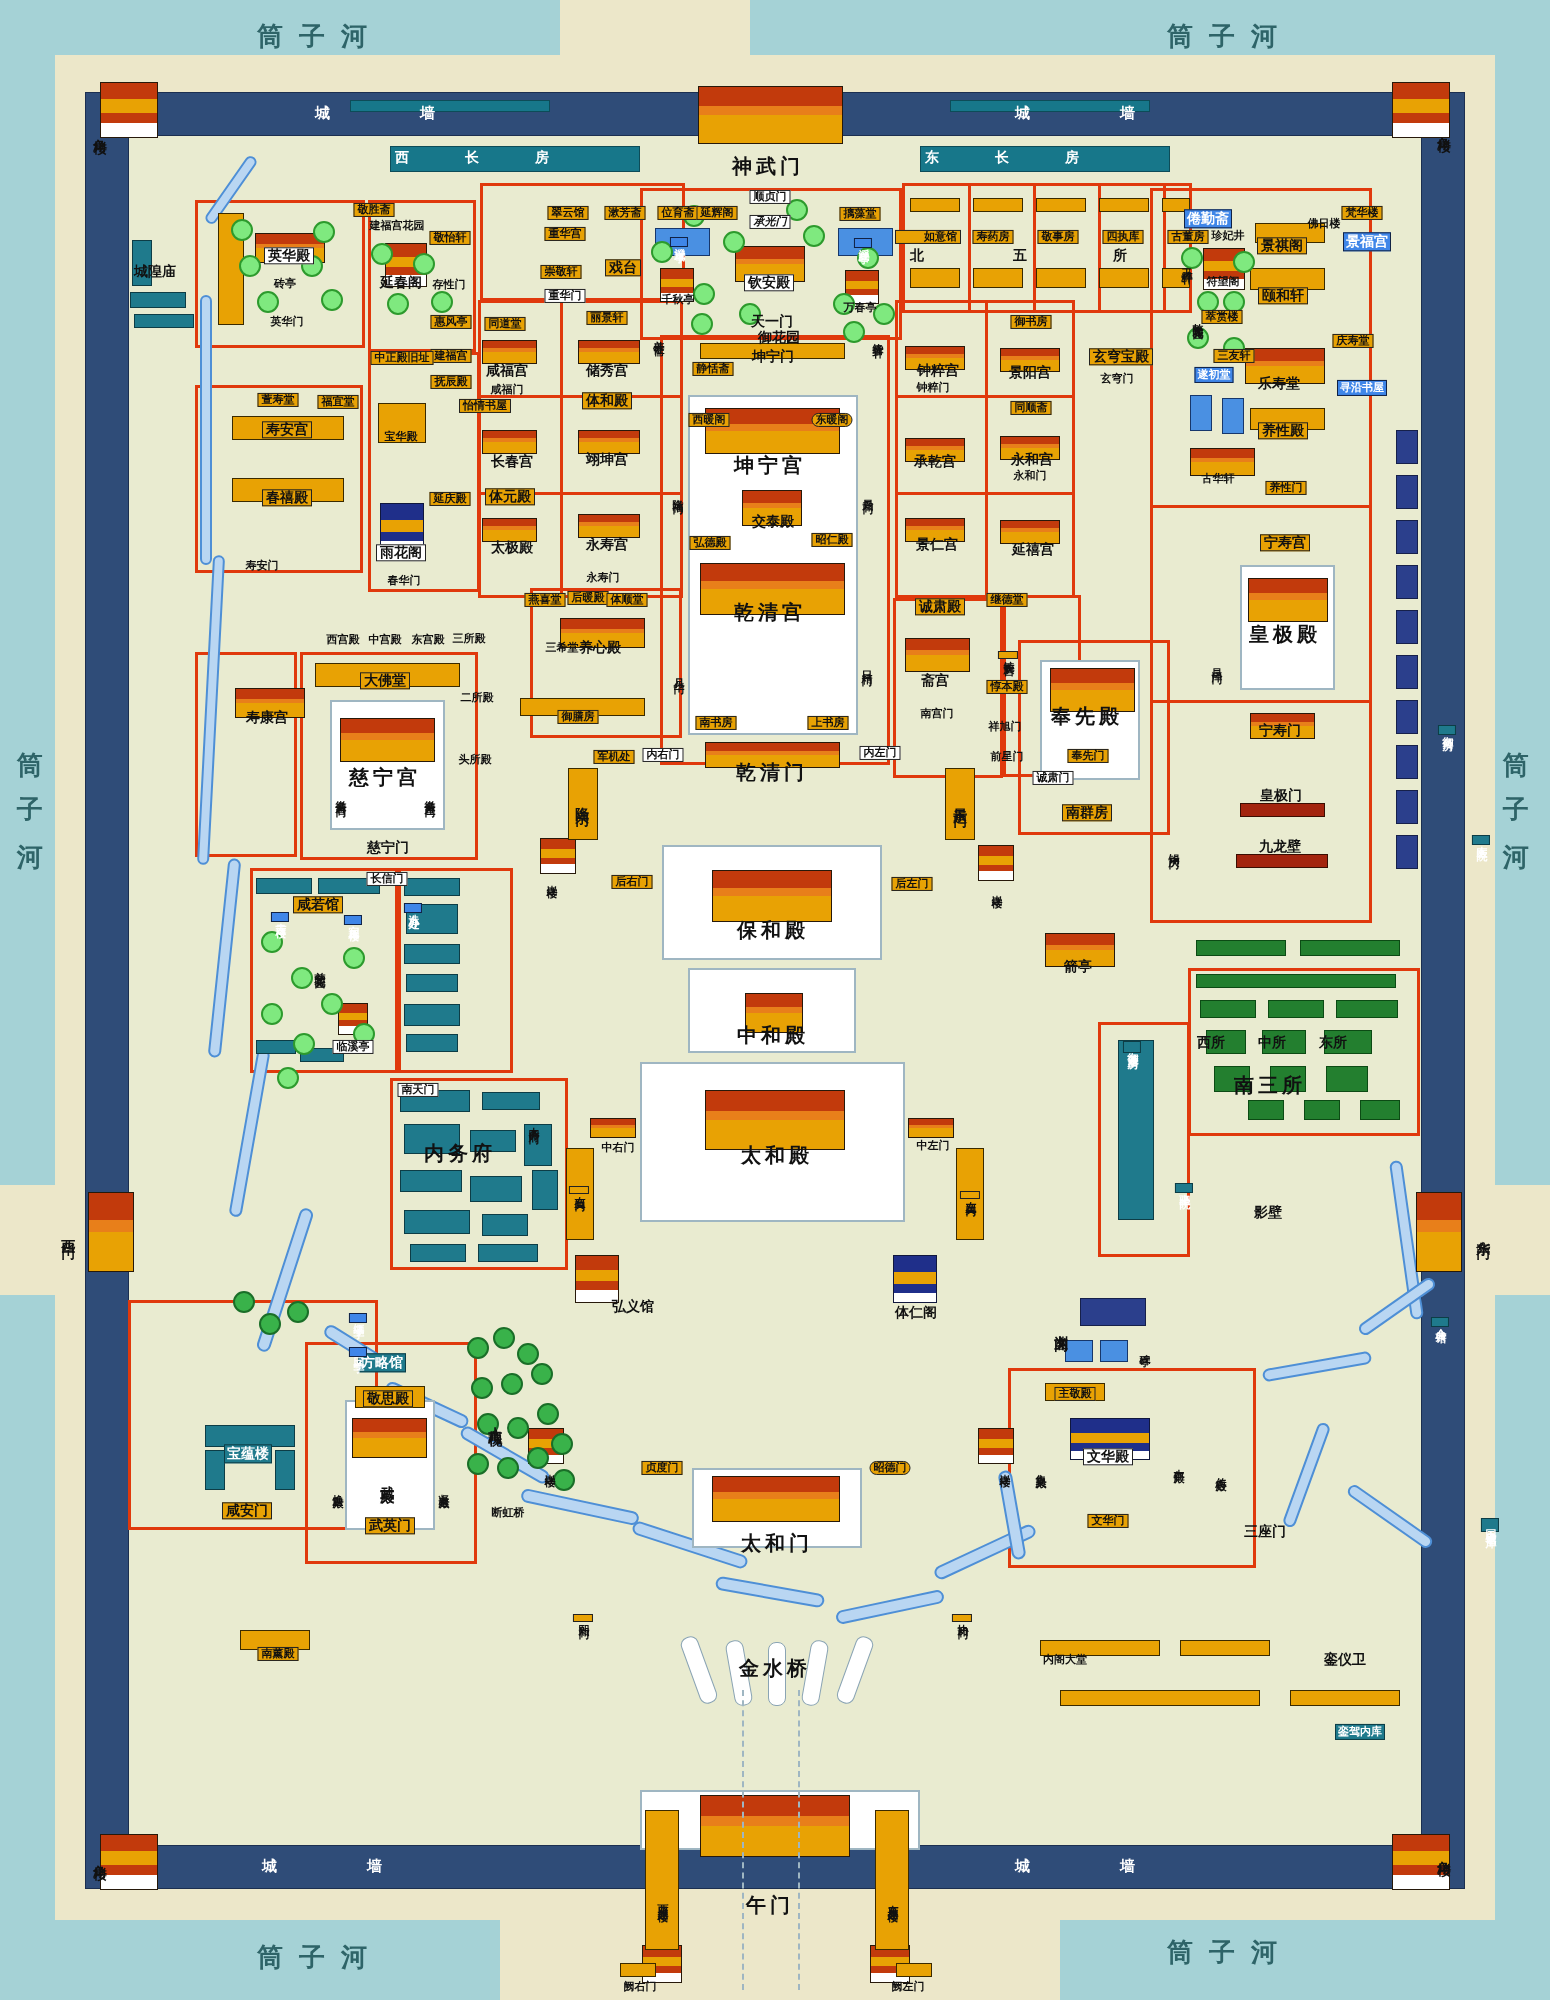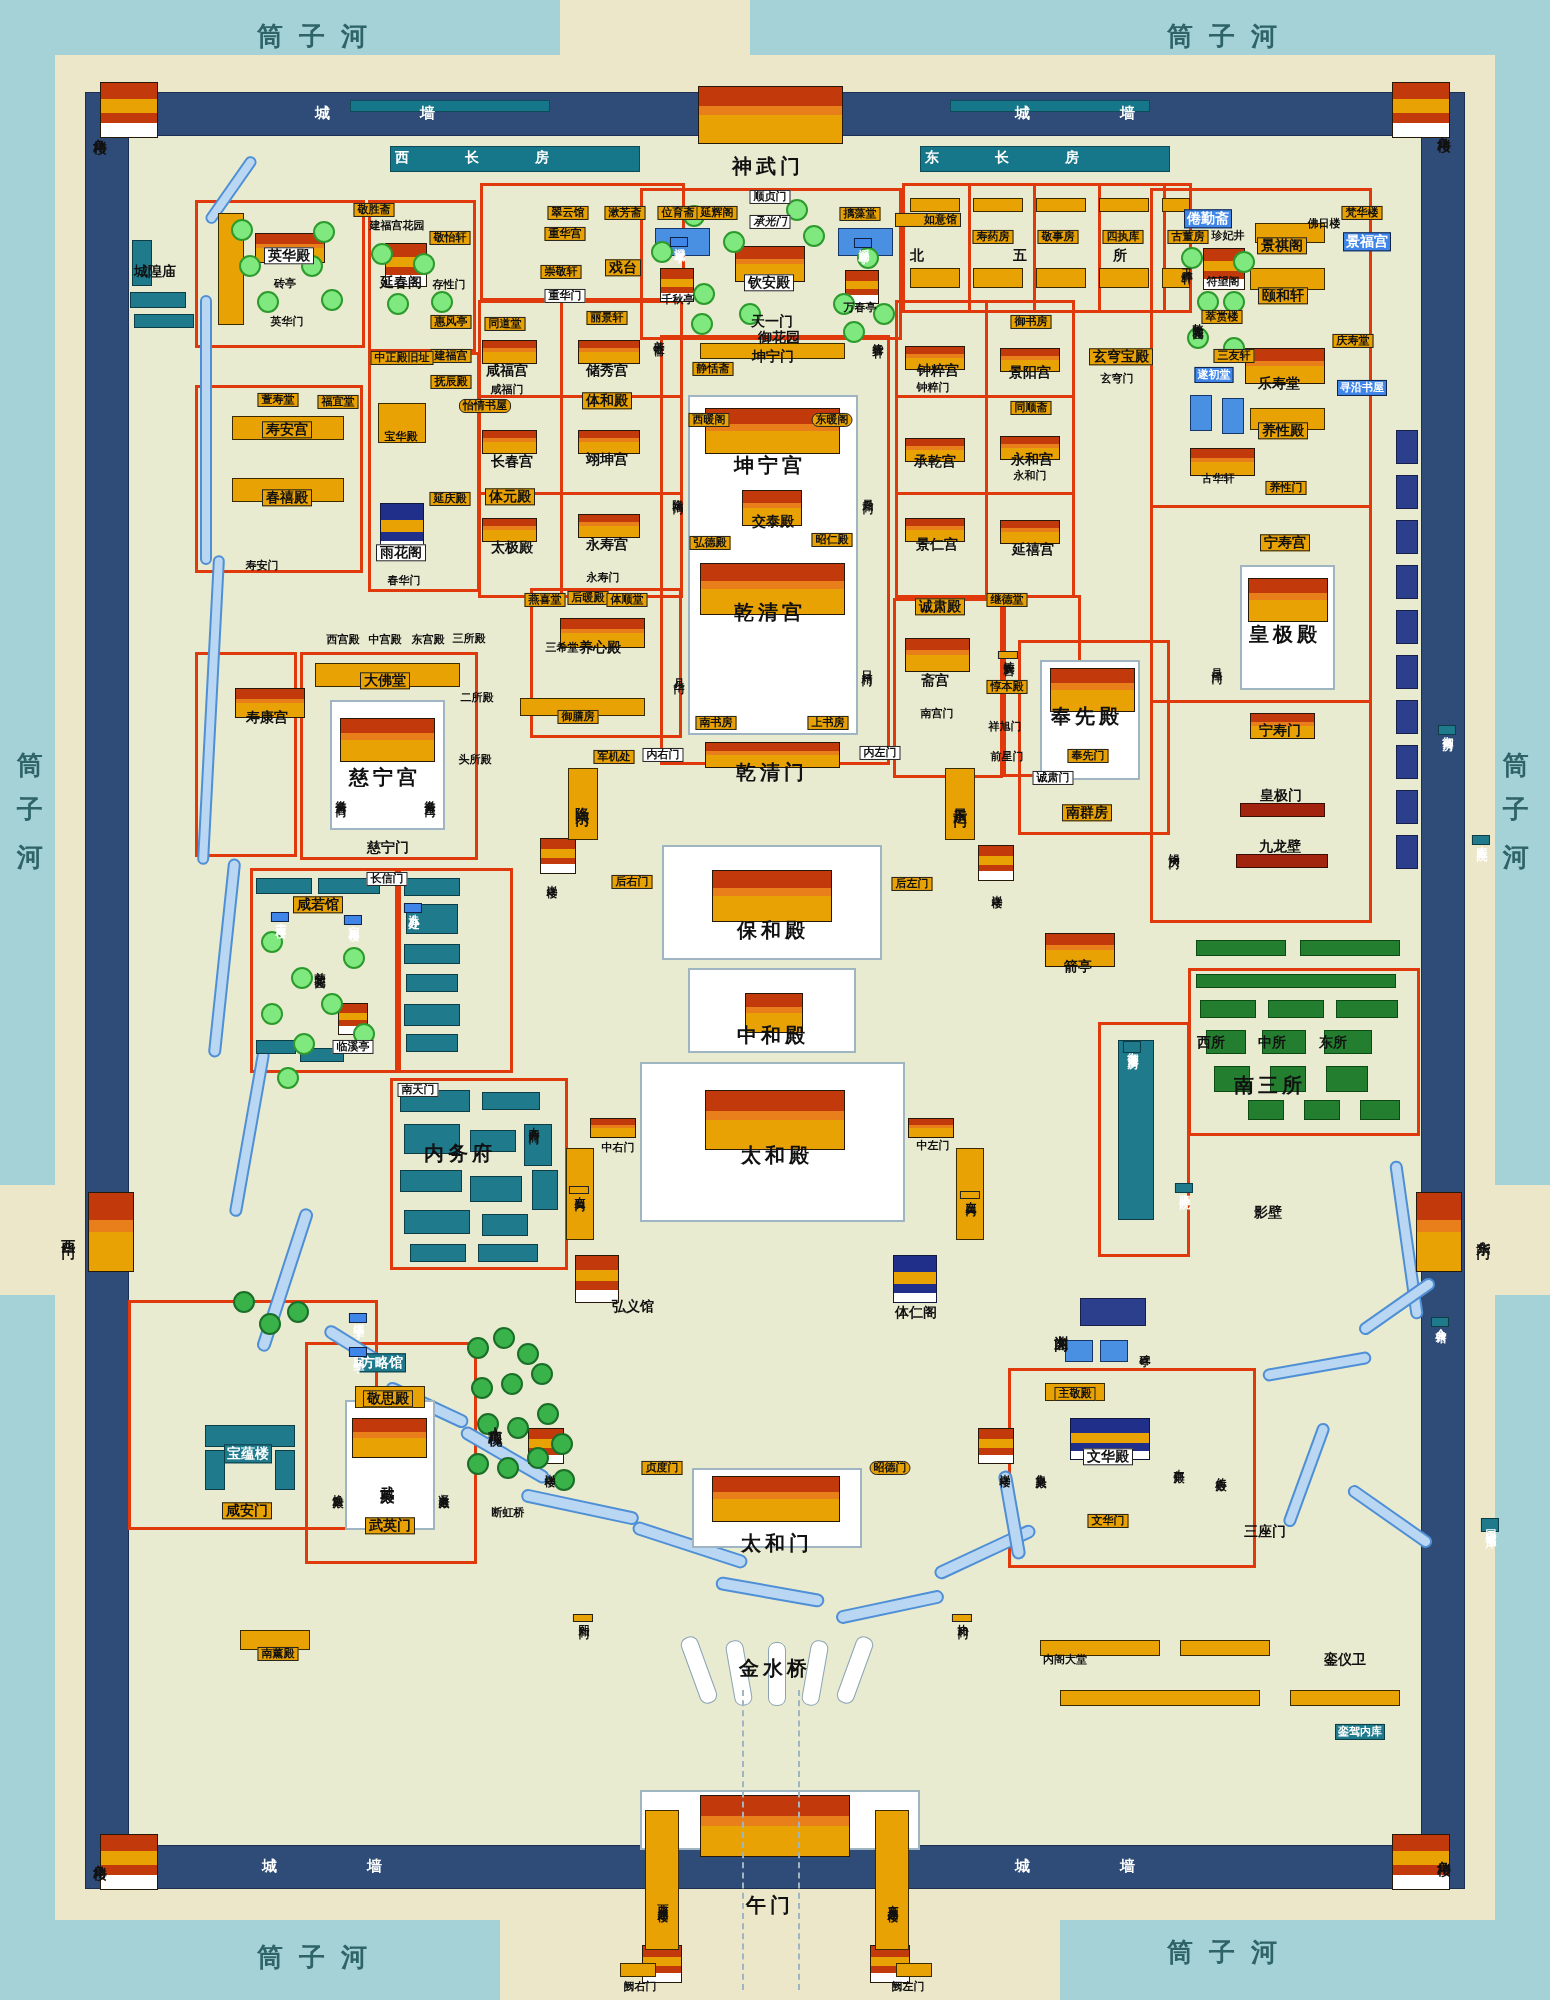--- a/index.html
+++ b/index.html
@@ -443,21 +443,21 @@
     <div class="lbl sm yb" style="left: 450px; top: 499px;">延庆殿</div>
     <div class="lbl sm yb" style="left: 568px; top: 213px;">翠云馆</div>
     <div class="lbl sm yb" style="left: 625px; top: 213px;">漱芳斋</div>
     <div class="lbl sm yb" style="left: 565px; top: 234px;">重华宫</div>
     <div class="lbl sm yb" style="left: 561px; top: 272px;">崇敬轩</div>
     <div class="lbl md yb" style="left: 623px; top: 268px;">戏台</div>
     <div class="lbl sm wb" style="left: 565px; top: 296px;">重华门</div>
     <div class="lbl sm yb" style="left: 505px; top: 324px;">同道堂</div>
     <div class="lbl md" style="left: 507px; top: 371px;">咸福宫</div>
     <div class="lbl sm" style="left: 507px; top: 390px;">咸福门</div>
-    <div class="lbl sm yb" style="left: 485px; top: 406px; border-radius: 6px;">怡情书屋</div>
+    <div class="lbl sm yb" style="left: 485px; top: 406px;">怡情书屋</div>
     <div class="lbl md" style="left: 512px; top: 462px;">长春宫</div>
     <div class="lbl md yb" style="left: 510px; top: 497px;">体元殿</div>
     <div class="lbl md" style="left: 512px; top: 548px;">太极殿</div>
     <div class="lbl sm yb" style="left: 607px; top: 318px;">丽景轩</div>
     <div class="lbl md" style="left: 607px; top: 371px;">储秀宫</div>
     <div class="lbl md yb" style="left: 607px; top: 401px;">体和殿</div>
     <div class="lbl md" style="left: 607px; top: 460px;">翊坤宫</div>
     <div class="lbl md" style="left: 607px; top: 545px;">永寿宫</div>
     <div class="lbl sm" style="left: 603px; top: 578px;">永寿门</div>
     <div class="lbl sm yb" style="left: 545px; top: 600px;">燕喜堂</div>
@@ -489,21 +489,21 @@
     <div class="lbl sm bb v" style="left: 353px; top: 920px;">宝相楼</div>
     <div class="lbl sm v" style="left: 319px; top: 967px;">慈宁花园</div>
     <div class="lbl sm wb" style="left: 353px; top: 1047px;">临溪亭</div>
     <div class="lbl sm wb" style="left: 418px; top: 1090px;">南天门</div>
     <div class="lbl sm bb v" style="left: 413px; top: 908px;">造办处</div>
     <div class="lbl lg" style="left: 460px; top: 1153px;">内务府</div>
     <div class="lbl sm v" style="left: 533px; top: 1122px;">内务府门</div>
     <div class="lbl md" style="left: 917px; top: 256px;">北</div>
     <div class="lbl md" style="left: 1020px; top: 256px;">五</div>
     <div class="lbl md" style="left: 1120px; top: 256px;">所</div>
-    <div class="lbl sm yb" style="left: 928px; top: 220px; padding-left: 28px;">如意馆</div>
+    <div class="lbl sm yb" style="left: 928px; top: 237px; padding-left: 28px;">如意馆</div>
     <div class="lbl sm yb" style="left: 993px; top: 237px;">寿药房</div>
     <div class="lbl sm yb" style="left: 1058px; top: 237px;">敬事房</div>
     <div class="lbl sm yb" style="left: 1123px; top: 237px;">四执库</div>
     <div class="lbl sm yb" style="left: 1188px; top: 237px;">古董房</div>
     <div class="lbl sm yb" style="left: 1031px; top: 322px;">御书房</div>
     <div class="lbl md" style="left: 938px; top: 371px;">钟粹宫</div>
     <div class="lbl sm" style="left: 933px; top: 388px;">钟粹门</div>
     <div class="lbl md" style="left: 1030px; top: 373px;">景阳宫</div>
     <div class="lbl md yb" style="left: 1121px; top: 357px;">玄穹宝殿</div>
     <div class="lbl sm" style="left: 1117px; top: 379px;">玄穹门</div>

